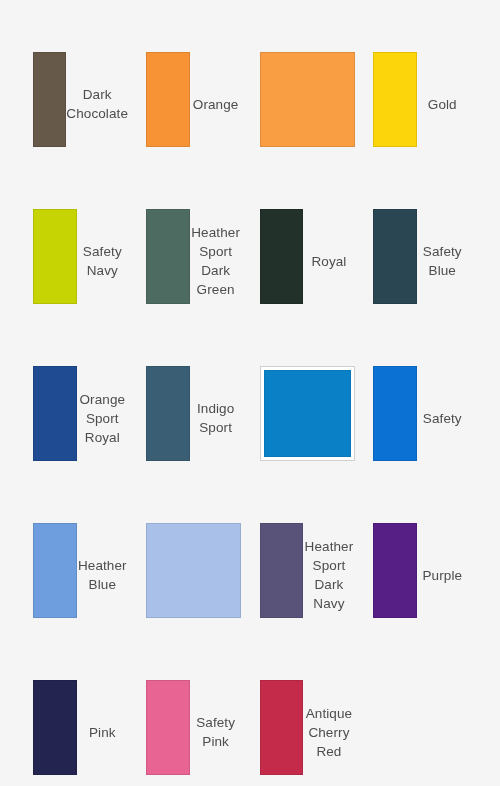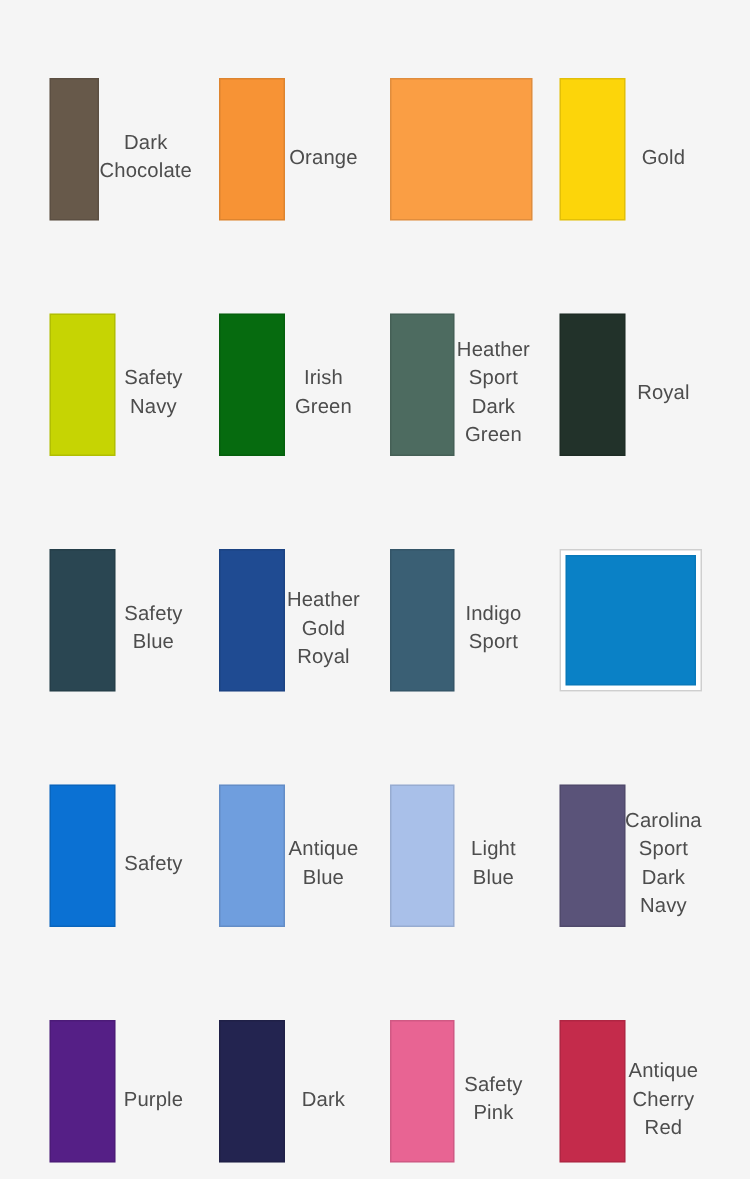--- a/index.html
+++ b/index.html
@@ -97,47 +97,41 @@
         <div class="swatch-label">Gold</div>
       </div>
       <div class="swatch-cell">
         <div class="swatch-chip-wrap">
           <div class="swatch-chip" title="Safety Green" style="background-color: rgb(198, 212, 3);"></div>
         </div>
         <div class="swatch-label">Safety Navy</div>
       </div>
       <div class="swatch-cell">
         <div class="swatch-chip-wrap">
-          <div class="swatch-chip" title="Irish Green" style="background-color: rgb(6, 107, 15);"></div>
-        </div>
-        <div class="swatch-label">Irish Green</div>
-      </div>
-      <div class="swatch-cell">
-        <div class="swatch-chip-wrap">
           <div class="swatch-chip" title="Heather Sport Dark Green" style="background-color: rgb(77, 107, 96);"></div>
         </div>
         <div class="swatch-label">Heather Sport Dark Green</div>
       </div>
       <div class="swatch-cell">
         <div class="swatch-chip-wrap">
           <div class="swatch-chip" title="Forest" style="background-color: rgb(34, 50, 42);"></div>
         </div>
         <div class="swatch-label">Royal</div>
       </div>
       <div class="swatch-cell">
         <div class="swatch-chip-wrap">
           <div class="swatch-chip" title="Legion Blue" style="background-color: rgb(42, 70, 82);"></div>
         </div>
         <div class="swatch-label">Safety Blue</div>
       </div>
       <div class="swatch-cell">
         <div class="swatch-chip-wrap">
           <div class="swatch-chip" title="Heather Sport Royal" style="background-color: rgb(31, 75, 146);"></div>
         </div>
-        <div class="swatch-label">Heather Gold Royal</div>
+        <div class="swatch-label">Orange Sport Royal</div>
       </div>
       <div class="swatch-cell">
         <div class="swatch-chip-wrap">
           <div class="swatch-chip" title="Indigo Blue" style="background-color: rgb(58, 95, 116);"></div>
         </div>
         <div class="swatch-label">Indigo Sport</div>
       </div>
       <div class="swatch-cell selected">
         <div class="swatch-chip-wrap">
           <div class="swatch-chip" title="Sapphire" style="background-color: rgb(10, 129, 198);"></div>
@@ -146,45 +140,44 @@
       <div class="swatch-cell">
         <div class="swatch-chip-wrap">
           <div class="swatch-chip" title="Royal" style="background-color: rgb(11, 113, 211);"></div>
         </div>
         <div class="swatch-label">Safety</div>
       </div>
       <div class="swatch-cell">
         <div class="swatch-chip-wrap">
           <div class="swatch-chip" title="Carolina Blue" style="background-color: rgb(111, 158, 222);"></div>
         </div>
-        <div class="swatch-label">Antique Blue</div>
+        <div class="swatch-label">Heather Blue</div>
       </div>
       <div class="swatch-cell">
         <div class="swatch-chip-wrap">
           <div class="swatch-chip" title="Light Blue" style="background-color: rgb(169, 192, 233);"></div>
         </div>
-        <div class="swatch-label">Light Blue</div>
       </div>
       <div class="swatch-cell">
         <div class="swatch-chip-wrap">
           <div class="swatch-chip" title="Heather Sport Dark Navy" style="background-color: rgb(90, 83, 121);"></div>
         </div>
-        <div class="swatch-label">Carolina Sport Dark Navy</div>
+        <div class="swatch-label">Heather Sport Dark Navy</div>
       </div>
       <div class="swatch-cell">
         <div class="swatch-chip-wrap">
           <div class="swatch-chip" title="Purple" style="background-color: rgb(85, 31, 134);"></div>
         </div>
         <div class="swatch-label">Purple</div>
       </div>
       <div class="swatch-cell">
         <div class="swatch-chip-wrap">
           <div class="swatch-chip" title="Navy" style="background-color: rgb(35, 36, 80);"></div>
         </div>
-        <div class="swatch-label">Dark</div>
+        <div class="swatch-label">Pink</div>
       </div>
       <div class="swatch-cell">
         <div class="swatch-chip-wrap">
           <div class="swatch-chip" title="Safety Pink" style="background-color: rgb(232, 100, 147);"></div>
         </div>
         <div class="swatch-label">Safety Pink</div>
       </div>
       <div class="swatch-cell">
         <div class="swatch-chip-wrap">
           <div class="swatch-chip" title="Antique Cherry Red" style="background-color: rgb(196, 43, 75);"></div>

